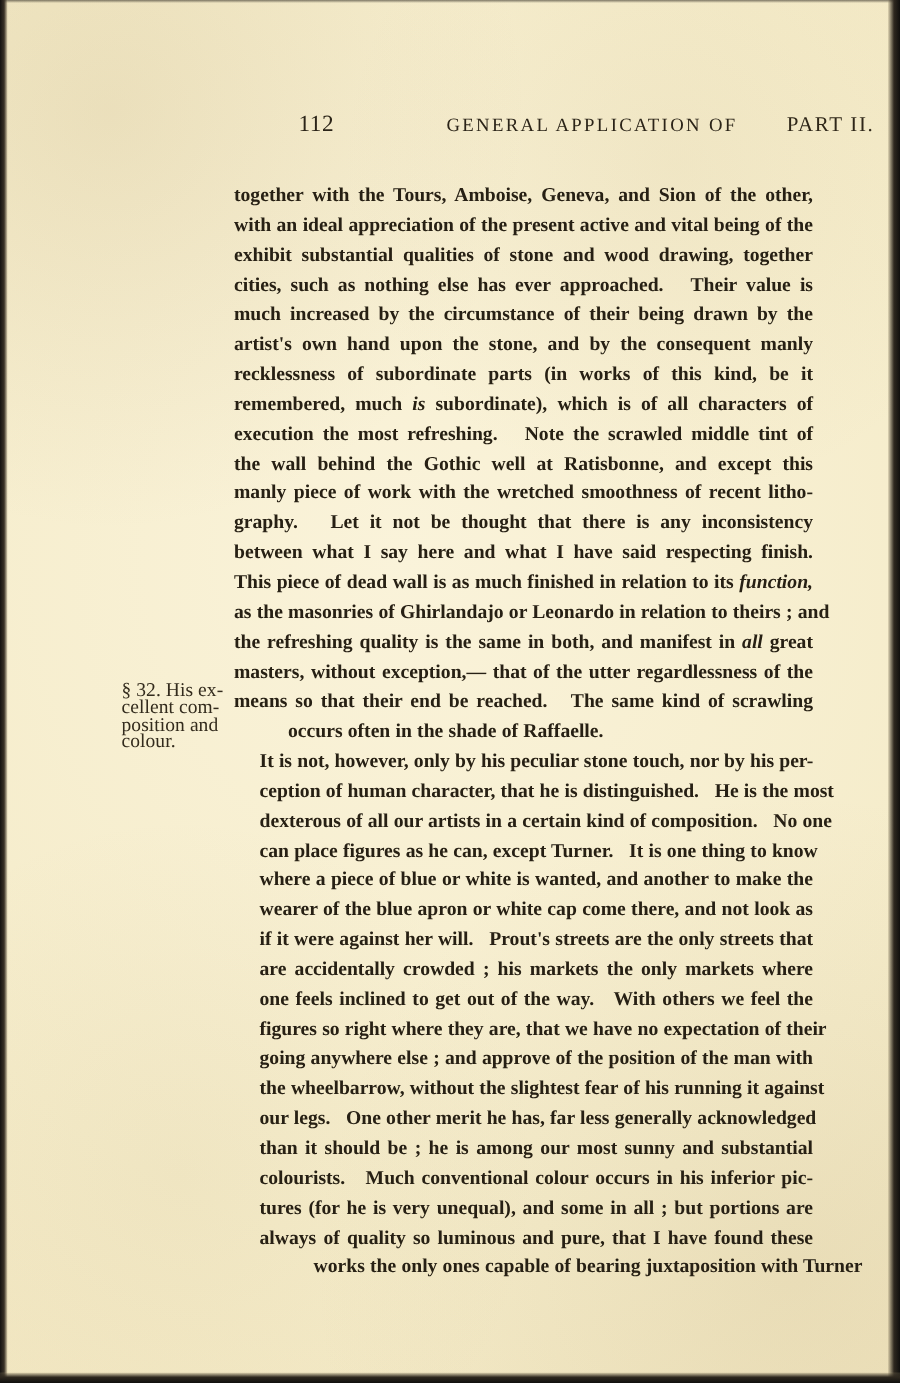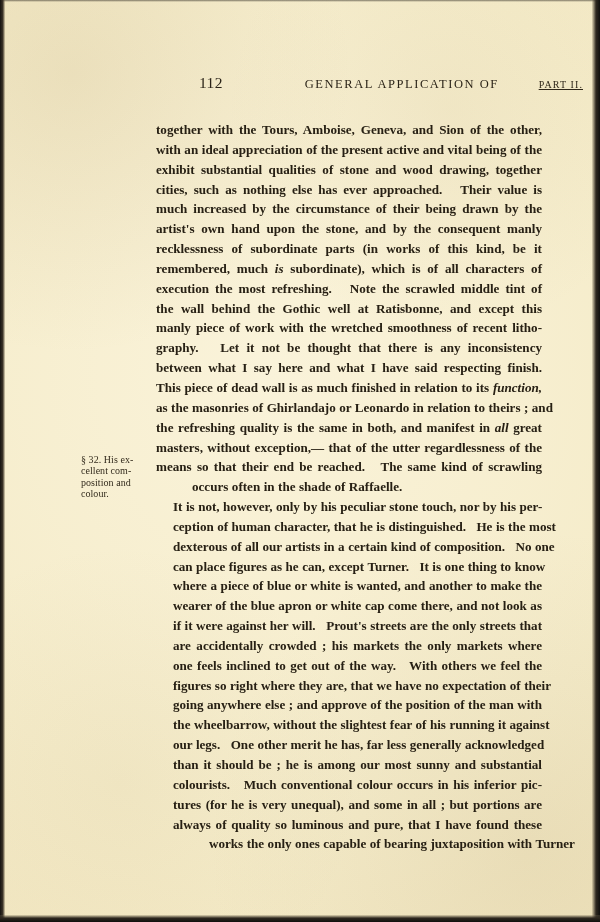--- a/index.html
+++ b/index.html
@@ -69,25 +69,24 @@
     color: #2b2418;
   }
   .head-title {
     font-size: 12.5px;
     letter-spacing: 1.55px;
     color: #2b2418;
     text-transform: uppercase;
     margin-left: 42px;
   }
   .head-part {
-    font-size: 10px;
+    font-size: 14px;
     letter-spacing: 1.1px;
     color: #2f2719;
     text-transform: uppercase;
-    text-decoration: underline;
   }
 
   
   .textblock {
     position: absolute;
     left: 156px;
     top: 120px;
     width: 386px;
   }
   .para {
@@ -115,21 +114,21 @@
     margin-left: 36px;
   }
   i { font-style: italic; }
 
   
   .sidenote {
     position: absolute;
     left: 81px;
     top: 454px;
     width: 66px;
-    font-size: 10px;
+    font-size: 13px;
     line-height: 11.3px;
     color: #332b1d;
     text-align: left;
     letter-spacing: 0.05px;
   }
   .sidenote .sn-line { display: block; white-space: nowrap; }
 
   
   .ink-soft { filter: none; }
 </style>

